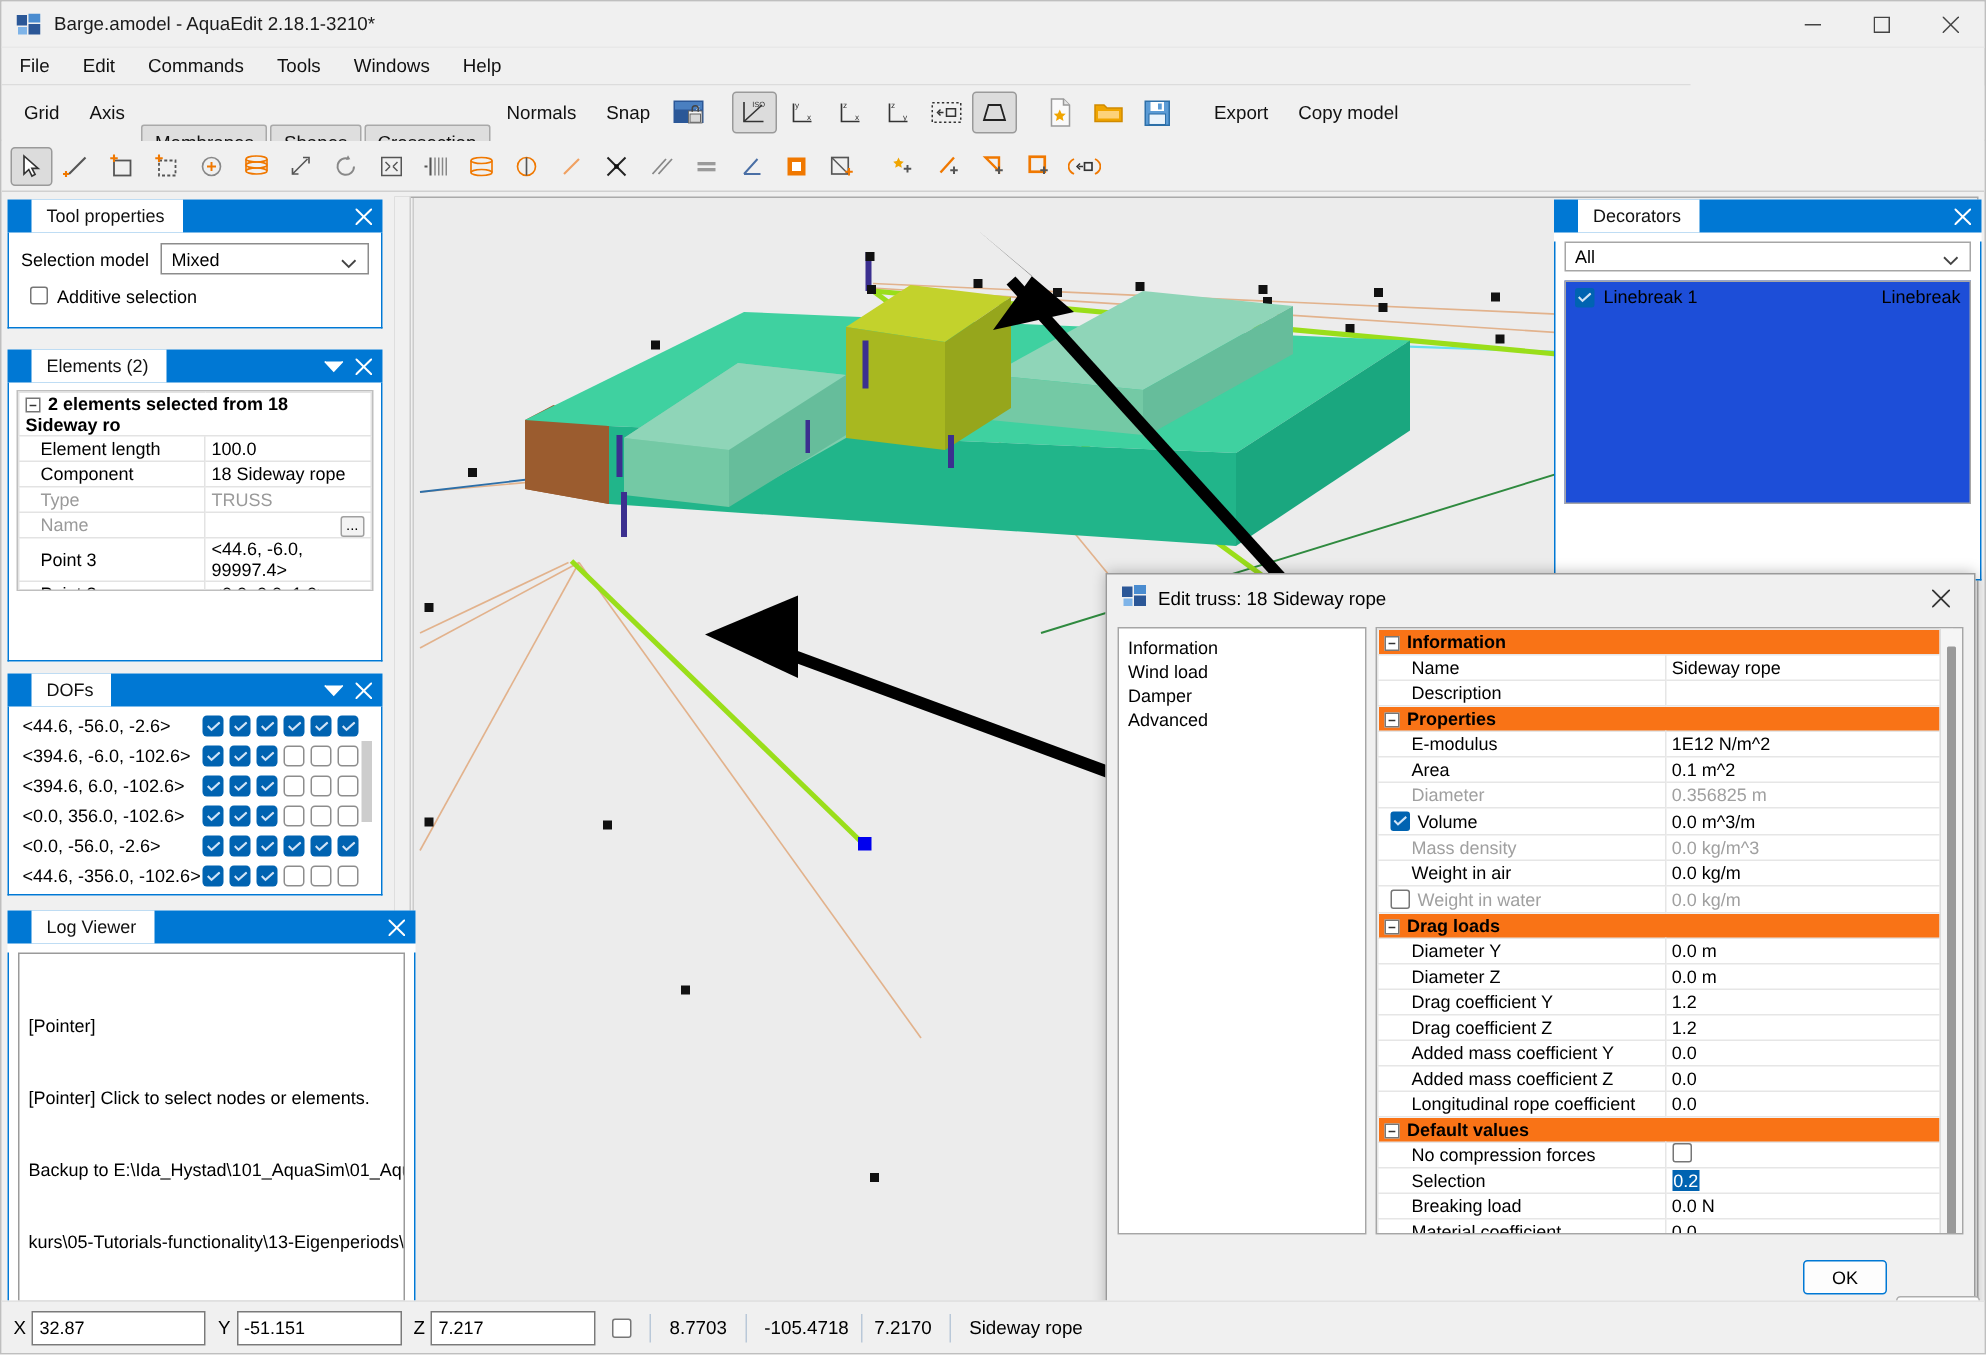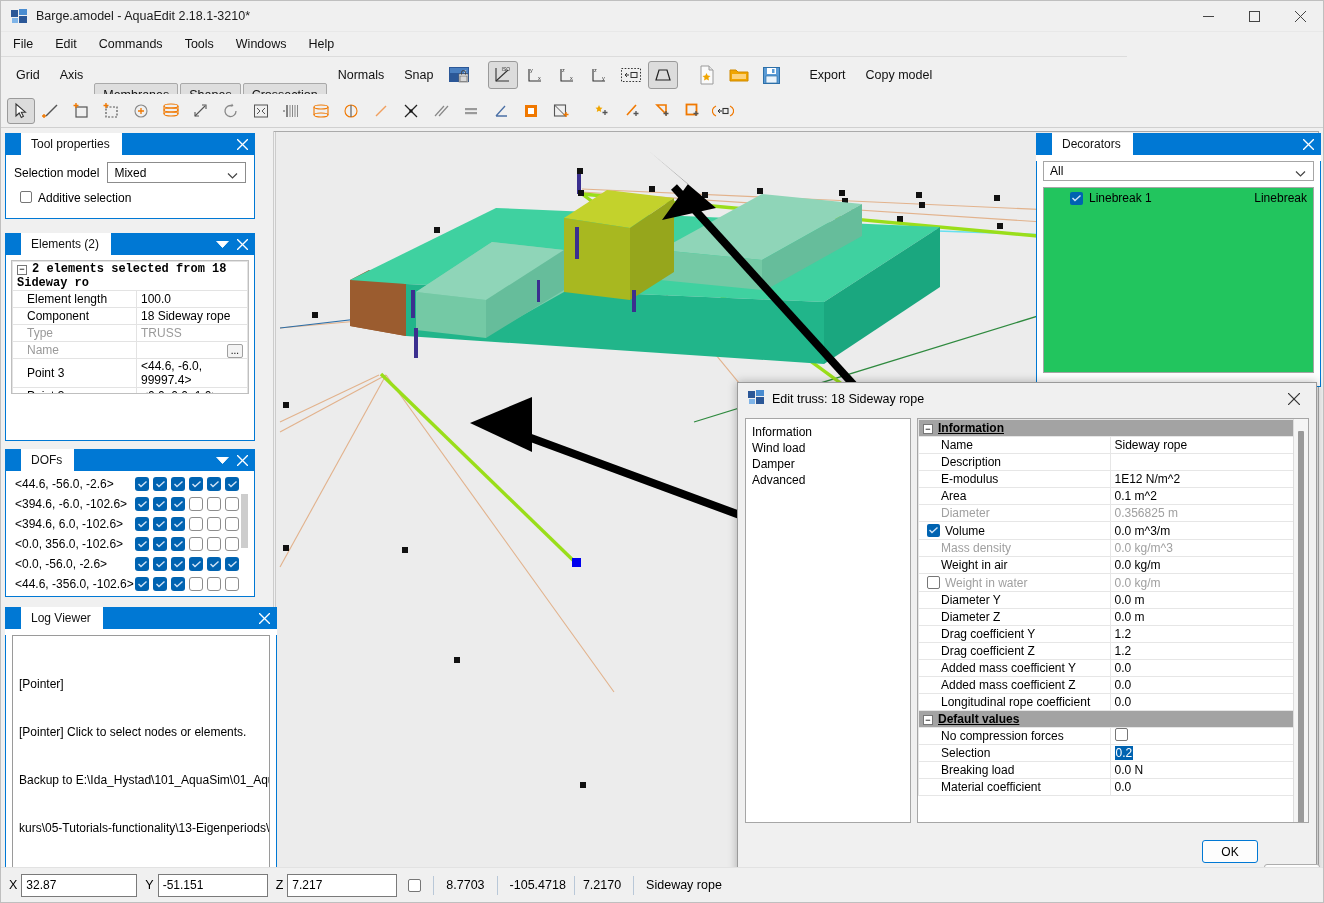--- a/index.html
+++ b/index.html
@@ -112,21 +112,21 @@
   }
   .cb-checked {
     width:13px; height:13px; border-radius:2px; background:#0063b1;
     display:inline-flex; align-items:center; justify-content:center;
   }
 
   
   #elements-panel { left:4px; top:232px; width:250px; height:208px; }
   .grid-tbl { width:100%; border-collapse: collapse; font-size:12px; }
   .grid-tbl td { border:1px solid #e3e3e3; height:17px; padding:0 4px; vertical-align:middle; }
-  .grid-group td { font-weight:bold; background:#fff;font-family:Liberation Mono, monospace; }
+  .grid-group td { font-weight:bold; background:#fff; }
   .grid-tbl td.k { width:124px; padding-left:14px; }
   .grid-tbl td.dim { color:#9a9a9a; }
   .tiny-btn {
     border:1px solid #a0a0a0; background:#f3f3f3; font-size:10px; line-height:12px;
     padding: 0px 3px; border-radius:2px; display:inline-block; min-width:14px; text-align:center;
   }
   .expander {
     display:inline-flex; align-items:center; justify-content:center;
     width:10px; height:10px; border:1px solid #767676; background:#fff;
     font-size:9px; line-height:8px; margin-right:5px; color:#333;
@@ -149,21 +149,21 @@
     margin:6px; border:1px solid #9a9a9a; height:233px; background:#fff; overflow:hidden;
     padding: 8px 6px 0 6px; font-size:12px; line-height:16px; white-space:pre;
   }
 
   
   #decorators-panel { left:1035px; top:132px; width:285px; height:248px; }
   .deco-combo {
     margin:6px 6px 0 6px; height:20px; border:1px solid #a6a6a6; background:#fff;
     display:flex; align-items:center; padding-left:6px; font-size:12px; position:relative;
   }
-  .deco-list { margin:6px; border:1px solid #a6a6a6; height:186px; background:#22c55e;padding-left:20px; }
+  .deco-list { margin:6px; border:1px solid #a6a6a6; height:149px; background:#1d4ed8; }
   .deco-row { display:flex; align-items:center; height:20px; padding:0 6px; font-size:12px; gap:6px; }
   .deco-row .right { margin-left:auto; }
 
   
   #viewport {
     position:absolute; left:262px; top:130px; width:1056px; height:737px;
     background:#ececec; border:1px solid #aaa; overflow:hidden;
   }
   #viewport svg { display:block; }
   .vp-vscroll {
@@ -186,21 +186,21 @@
   }
   .nav-item { height:16px; line-height:16px; padding-left:2px; }
   .prop-grid {
     position:absolute; left:179px; top:4px; right:7px; bottom:6px;
     background:#fff; border:1px solid #a6a6a6; overflow:hidden;
   }
   .pg-scroll { position:absolute; right:0; top:0; width:15px; bottom:0; background:#f5f5f5; border-left:1px solid #ddd;}
   .pg-thumb { position:absolute; left:4px; top:12px; width:6px; height:400px; background:#9a9a9a; border-radius:1px;}
   .pg-table { width: 384px; border-collapse:collapse; font-size:12px; table-layout:fixed;}
   .pg-table td { height:17px; border:1px solid #e6e6e6; padding:0 4px; white-space:nowrap; overflow:hidden;}
-  .pg-cat td { background:#a3a3a3; font-weight:bold;text-decoration:underline; }
+  .pg-cat td { background:#f97316; font-weight:bold; }
   .pg-k { width: 197px; padding-left:22px !important; }
   .pg-v { width: 187px; }
   .pg-dim { color:#a0a0a0; }
   .pg-k-cb { padding-left: 4px !important; display:flex; align-items:center; gap:5px; height:17px;}
   .sel-val { background:#0063b1; color:#fff; display:inline-block; padding:0 1px; }
   .dlg-foot { position:absolute; left:0; right:0; bottom:0; height:46px; }
   .btn {
     position:absolute; width:56px; height:23px; font-size:12px;
     background:#fdfdfd; border:1px solid #adadad; border-radius:3px;
     display:flex; align-items:center; justify-content:center;
@@ -1016,20 +1016,25 @@
           </tr>
           <tr>
             <td class="pg-k">Name</td>
             <td class="pg-v">Sideway rope</td>
           </tr>
           <tr>
             <td class="pg-k">Description</td>
             <td class="pg-v"></td>
           </tr>
 
+          <tr class="pg-cat">
+            <td colspan="2" style="padding-left:4px;">
+              <span class="expander">−</span><span>Properties</span>
+            </td>
+          </tr>
           <tr>
             <td class="pg-k">E-modulus</td>
             <td class="pg-v">1E12 N/m^2</td>
           </tr>
           <tr>
             <td class="pg-k">Area</td>
             <td class="pg-v">0.1 m^2</td>
           </tr>
           <tr>
             <td class="pg-k pg-dim">Diameter</td>
@@ -1059,20 +1064,25 @@
           <tr>
             <td class="pg-k" style="padding-left:4px !important;">
               <span class="pg-k-cb">
                 <span class="cb-empty" style="width:13px;height:13px;"></span>
                 <span class="pg-dim">Weight in water</span>
               </span>
             </td>
             <td class="pg-v pg-dim">0.0 kg/m</td>
           </tr>
 
+          <tr class="pg-cat">
+            <td colspan="2" style="padding-left:4px;">
+              <span class="expander">−</span><span>Drag loads</span>
+            </td>
+          </tr>
           <tr>
             <td class="pg-k">Diameter Y</td>
             <td class="pg-v">0.0 m</td>
           </tr>
           <tr>
             <td class="pg-k">Diameter Z</td>
             <td class="pg-v">0.0 m</td>
           </tr>
           <tr>
             <td class="pg-k">Drag coefficient Y</td>

